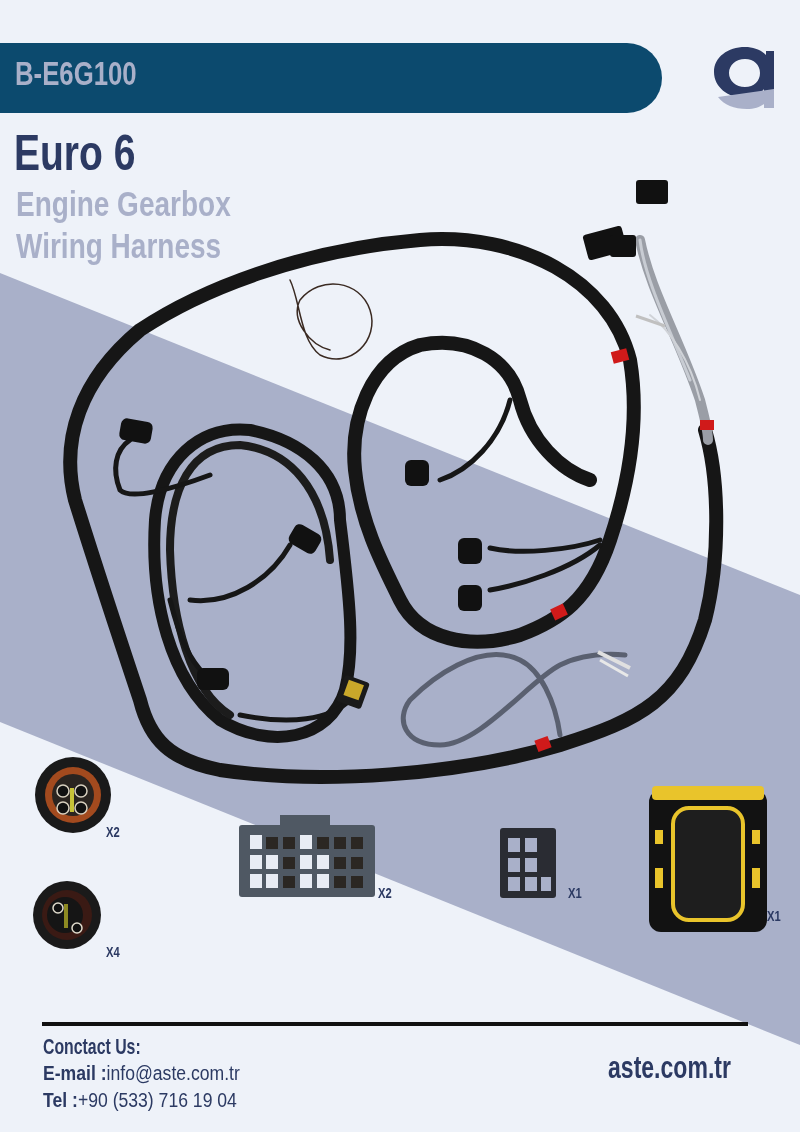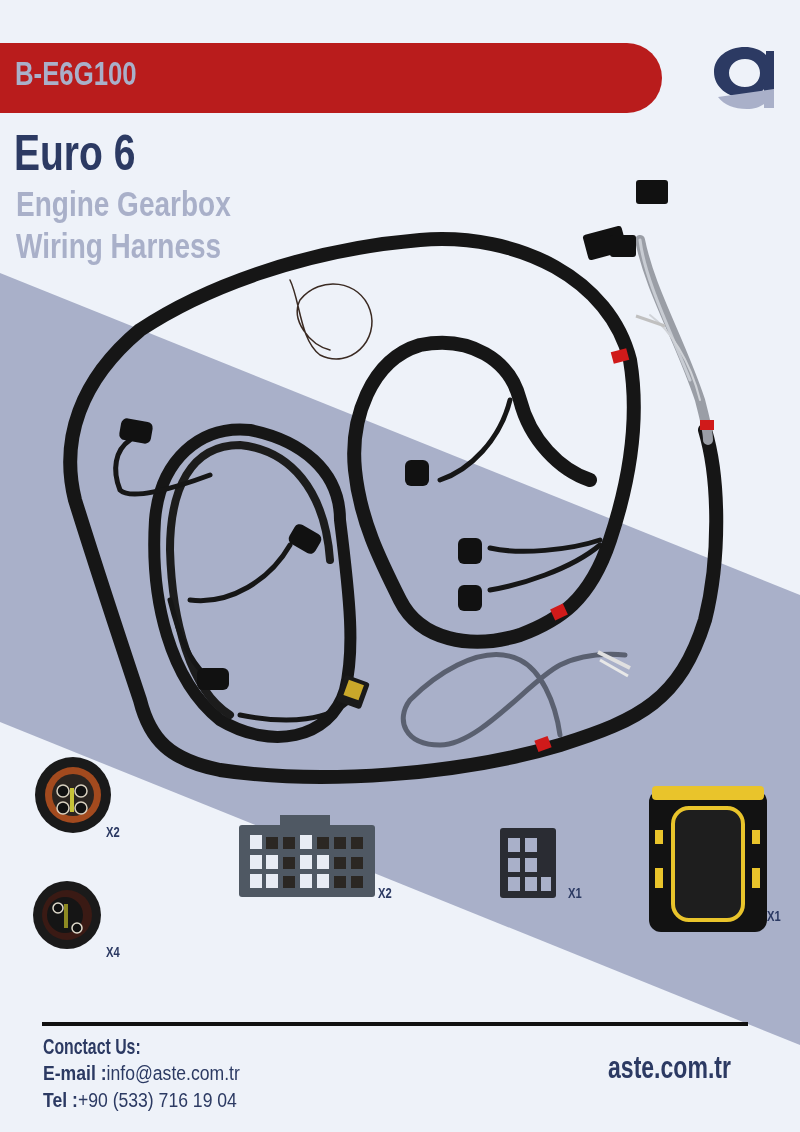--- a/index.html
+++ b/index.html
@@ -9,21 +9,21 @@
     font-family: "Liberation Sans", sans-serif;
   }
   .band {
     position: absolute; left: 0; top: 0; width: 800px; height: 1132px;
     background: #A9B0C9;
     clip-path: polygon(0 273px, 800px 595px, 800px 1045px, 0 722px);
     z-index: 0;
   }
   .header-bar {
     position: absolute; left: 0; top: 43px; width: 662px; height: 70px;
-    background: #b91c1c;
+    background: #0c4a6e;
     border-radius: 0 38px 38px 0;
     z-index: 2;
     text-align: center;
   }
   .header-code {
     position: absolute; left: 15px; top: 12px;
     font-family: "Liberation Sans", sans-serif;
     font-weight: bold; font-size: 33px; color: #A9B0C9;
     transform: scaleX(0.78); transform-origin: left center;
     letter-spacing: 0px;

